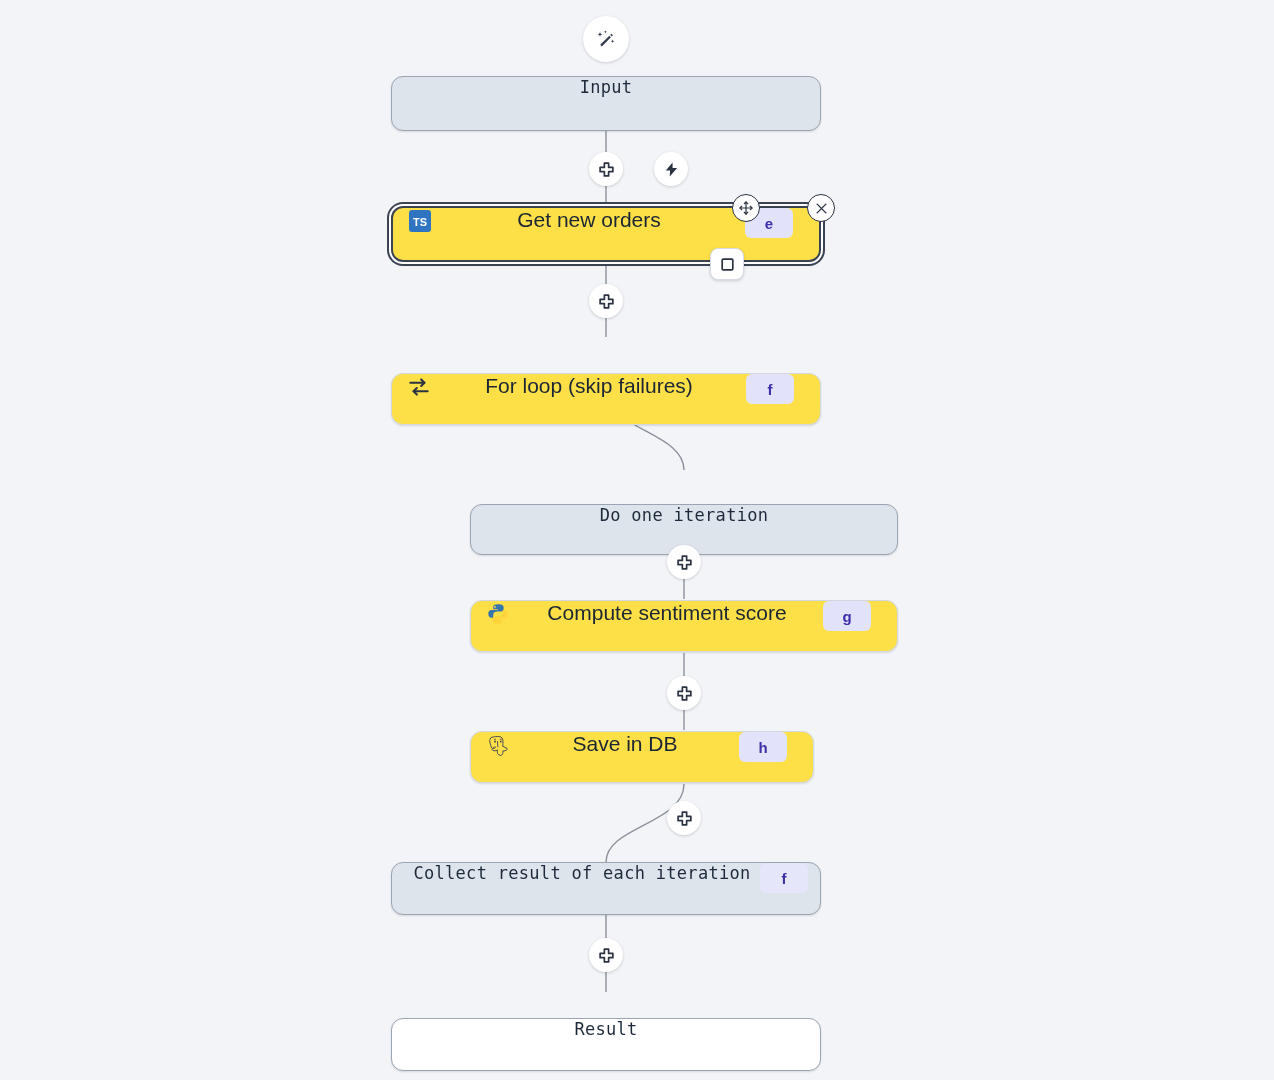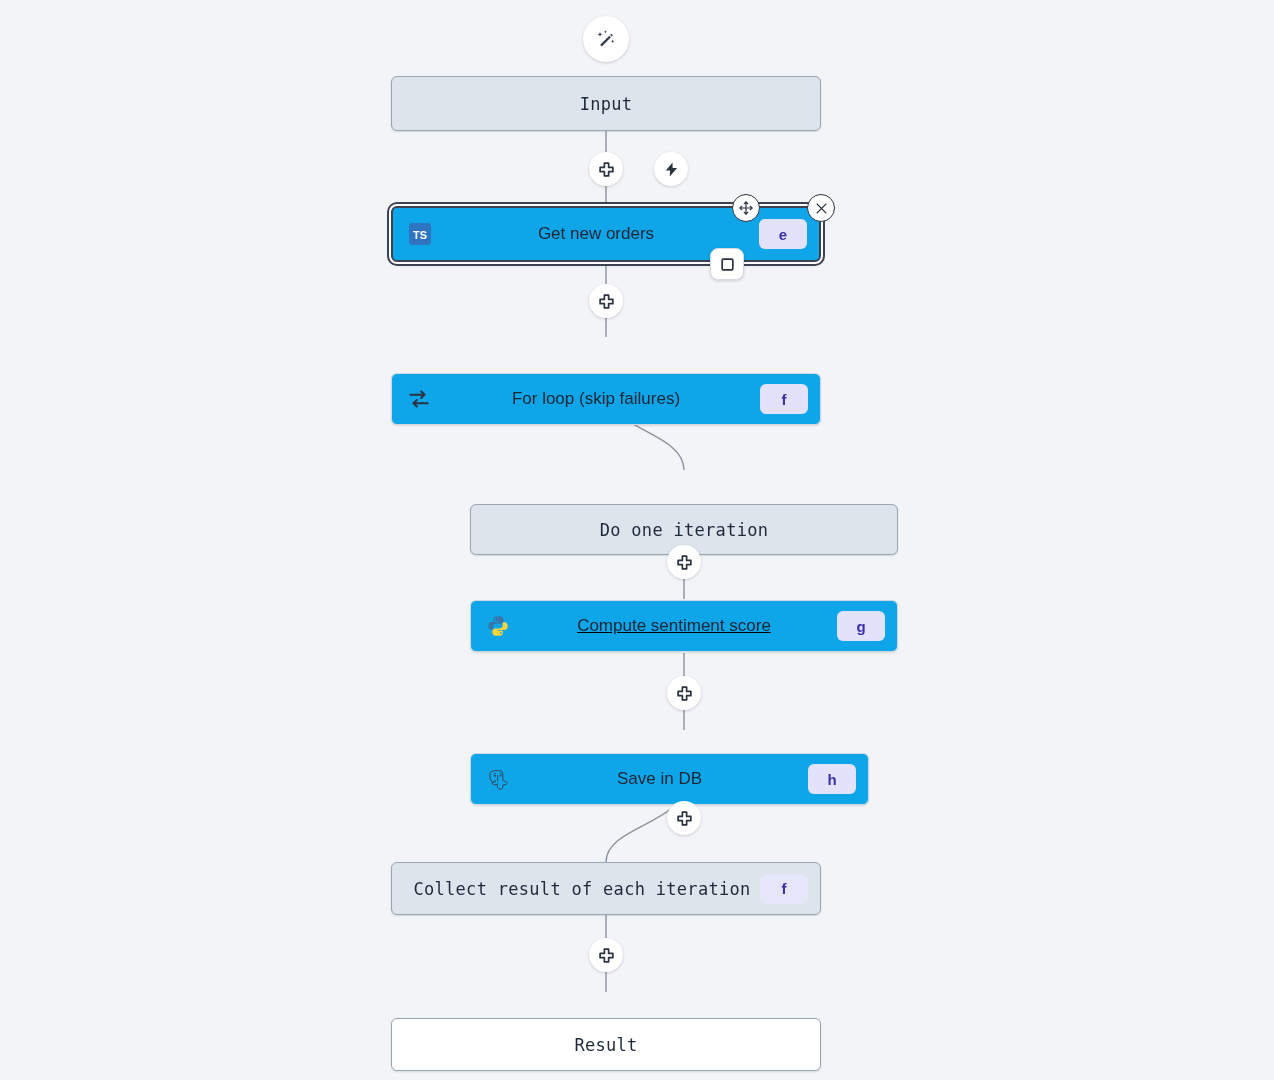--- a/index.html
+++ b/index.html
@@ -25,22 +25,22 @@
     width: 1274px;
     height: 1080px;
     pointer-events: none;
   }
 
   
   .node {
     position: absolute;
     box-sizing: border-box;
     display: flex;
-    align-items: center;
-    border-radius: 6px;
+    align-items: flex-start;
+    border-radius: 12px;
     box-shadow: 0 1px 2px rgba(20,28,45,0.13);
   }
   .node .label {
     flex: 1 1 auto;
     text-align: center;
     white-space: nowrap;
     overflow: hidden;
   }
 
   
@@ -60,27 +60,27 @@
     border: 1px solid #9aa4b2;
   }
   .node.plain .label {
     font-family: "DejaVu Sans Mono", "Liberation Mono", monospace;
     font-size: 17px;
     color: #1e2a3a;
     letter-spacing: 0.3px;
   }
   
   .node.step {
-    background: #0ea5e9;
+    background: #fde047;
     border: 1px solid #d3d8e0;
-    padding: 0 12px 0 14px;
+    padding: 0 26px 0 14px;
   }
   .node.step .label {
     font-family: "Liberation Sans", sans-serif;
-    font-size: 17px;
+    font-size: 21px;
     color: #1c2533;
   }
 
   .node-icon {
     flex: 0 0 auto;
     width: 26px;
     height: 26px;
     display: flex;
     align-items: center;
     justify-content: center;
@@ -269,38 +269,38 @@
   <div class="node frame" style="left:470px; top:470px; width:428px; height:51px;margin-top:34px;">
     <span class="label">Do one iteration</span>
   </div>
 
   <div class="circle-btn" style="left:667px; top:545px;">
     <svg width="17" height="17" viewBox="0 0 24 24">
       <path d="M9 3 h6 v6 h6 v6 h-6 v6 h-6 v-6 h-6 v-6 h6 Z" fill="none" stroke="#2b3242" stroke-width="2.4" stroke-linejoin="round"></path>
     </svg>
   </div>
 
-  <div class="node step" style="left:470px; top:600px; width:428px; height:52px;text-decoration:underline;">
+  <div class="node step" style="left:470px; top:600px; width:428px; height:52px;">
     <span class="node-icon">
       <svg width="24" height="24" viewBox="0 0 24 24">
         <path d="M11.6 2.2 c-2.6 0 -4.4 0.9 -4.4 2.9 v2.1 h4.6 v0.8 H5.6 c-1.9 0 -3.3 1.2 -3.3 3.8 s1.4 3.9 3.3 3.9 h1.6 v-2.6 c0 -2 1.7 -3.5 3.6 -3.5 h3.9 c1.6 0 2.9 -1.3 2.9 -2.9 V5.1 c0 -1.8 -1.8 -2.9 -4 -2.9 z M9.1 4.1 c0.5 0 0.9 0.4 0.9 0.9 s-0.4 0.9 -0.9 0.9 -0.9 -0.4 -0.9 -0.9 0.4 -0.9 0.9 -0.9 z" fill="#3776ab"></path>
         <path d="M12.4 21.8 c2.6 0 4.4 -0.9 4.4 -2.9 v-2.1 h-4.6 v-0.8 h6.2 c1.9 0 3.3 -1.2 3.3 -3.8 s-1.4 -3.9 -3.3 -3.9 h-1.6 v2.6 c0 2 -1.7 3.5 -3.6 3.5 H9.3 c-1.6 0 -2.9 1.3 -2.9 2.9 v1.6 c0 1.8 1.8 2.9 4 2.9 z M14.9 19.9 c-0.5 0 -0.9 -0.4 -0.9 -0.9 s0.4 -0.9 0.9 -0.9 0.9 0.4 0.9 0.9 -0.4 0.9 -0.9 0.9 z" fill="#ffd43b"></path>
       </svg>
     </span>
     <span class="label">Compute sentiment score</span>
     <span class="shortcut">g</span>
   </div>
 
   <div class="circle-btn" style="left:667px; top:676px;">
     <svg width="17" height="17" viewBox="0 0 24 24">
       <path d="M9 3 h6 v6 h6 v6 h-6 v6 h-6 v-6 h-6 v-6 h6 Z" fill="none" stroke="#2b3242" stroke-width="2.4" stroke-linejoin="round"></path>
     </svg>
   </div>
 
-  <div class="node step" style="left:470px; top:731px; width:399px; height:52px;margin-top:22px;">
+  <div class="node step" style="left:470px; top:731px; width:344px; height:52px;">
     <span class="node-icon">
       <svg width="24" height="24" viewBox="0 0 24 24">
         <g fill="none" stroke="#3a3f52" stroke-width="1.15" stroke-linecap="round" stroke-linejoin="round">
           <path d="M18.2 14.7 c0.3 -2.6 0.2 -3.1 0.2 -3.1 0.6 -4.6 -1.2 -6.7 -1.2 -6.7 -1.9 -2.3 -5.3 -1.5 -5.3 -1.5 l0 0 c-0.1 0 -0.2 0 -0.3 0 -0.6 -0.1 -1.2 -0.2 -1.8 -0.2 -1.2 0 -2.1 0.3 -2.8 0.8 0 0 -3.4 -0.6 -4.4 2.7 -0.6 2 0.2 5.2 0.9 7.3 0.3 0.9 0.6 1.6 0.7 2.1 0.3 1.1 1.1 1.6 1.7 1.6 0.5 0 1 -0.2 1.4 -0.7 0.3 -0.4 0.7 -0.8 1.1 -1.2 0.3 0.1 0.6 0.2 1 0.3 l0 0.2 c-0.2 0.2 -0.3 0.4 -0.5 0.6 -0.5 0.6 -0.6 0.7 -2.1 1 -0.4 0.1 -1.6 0.3 -1.6 1.2 0 0.9 1.4 1.3 1.6 1.3 0.7 0.2 1.3 0.3 1.9 0.3 1.2 0 2.1 -0.4 2.9 -1.2 -0.1 2.2 0 4.4 0.6 5 0.5 0.5 1.8 1.8 3.1 1.8 0.2 0 0.5 0 0.7 -0.1 1.5 -0.3 1.9 -0.9 2.1 -1.9 0.1 -0.7 0.4 -2.6 0.5 -3.6 0.3 0.1 0.6 0.1 1 0.1 0.8 0 1.8 -0.2 2.4 -0.5 0.7 -0.3 1.9 -1.1 1.7 -2 -0.1 -0.5 -0.5 -0.8 -1.1 -1 z" transform="scale(0.82) translate(2.2,1.0)"></path>
           <path d="M9.4 6.1 c-0.4 0 -0.8 0.1 -1 0.3" stroke-width="1"></path>
           <path d="M14.2 6.1 c0.4 0 0.7 0.1 1 0.3" stroke-width="1"></path>
           <path d="M9.0 8.0 a0.45 0.7 0 1 0 0.01 0" stroke-width="0.9"></path>
           <path d="M14.8 8.0 a0.4 0.62 0 1 0 0.01 0" stroke-width="0.9"></path>
           <path d="M11.6 8.5 c0 1.8 -0.1 3.6 0.2 5.3" stroke-width="0.9"></path>
         </g>

